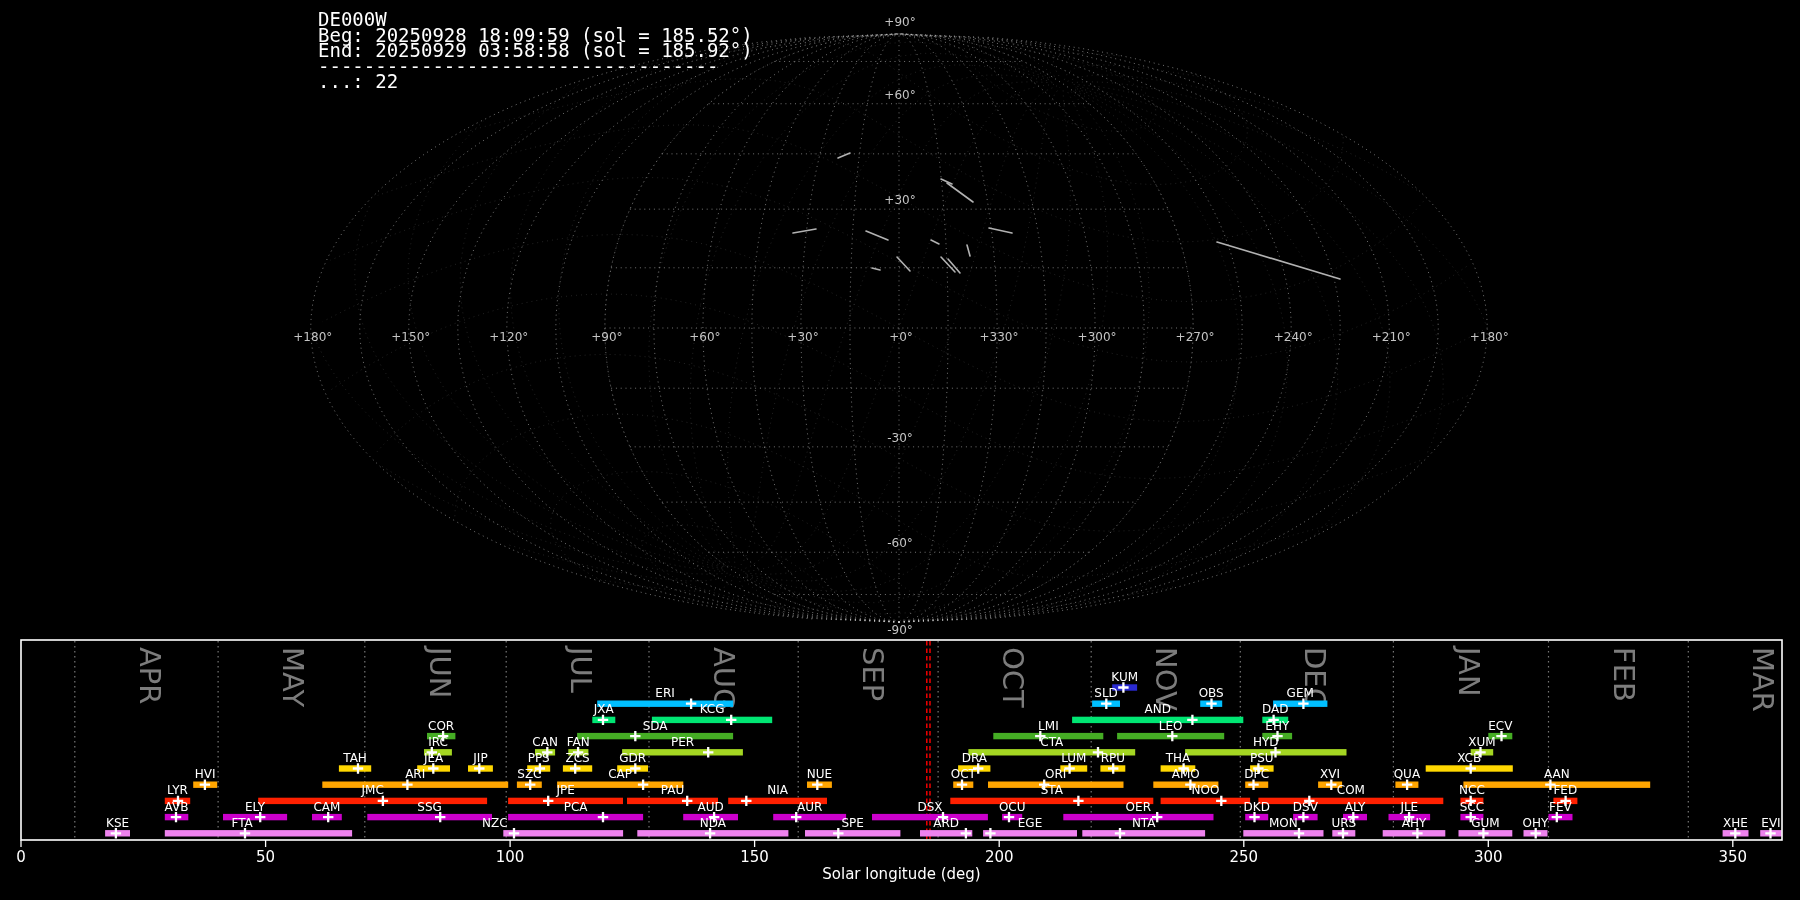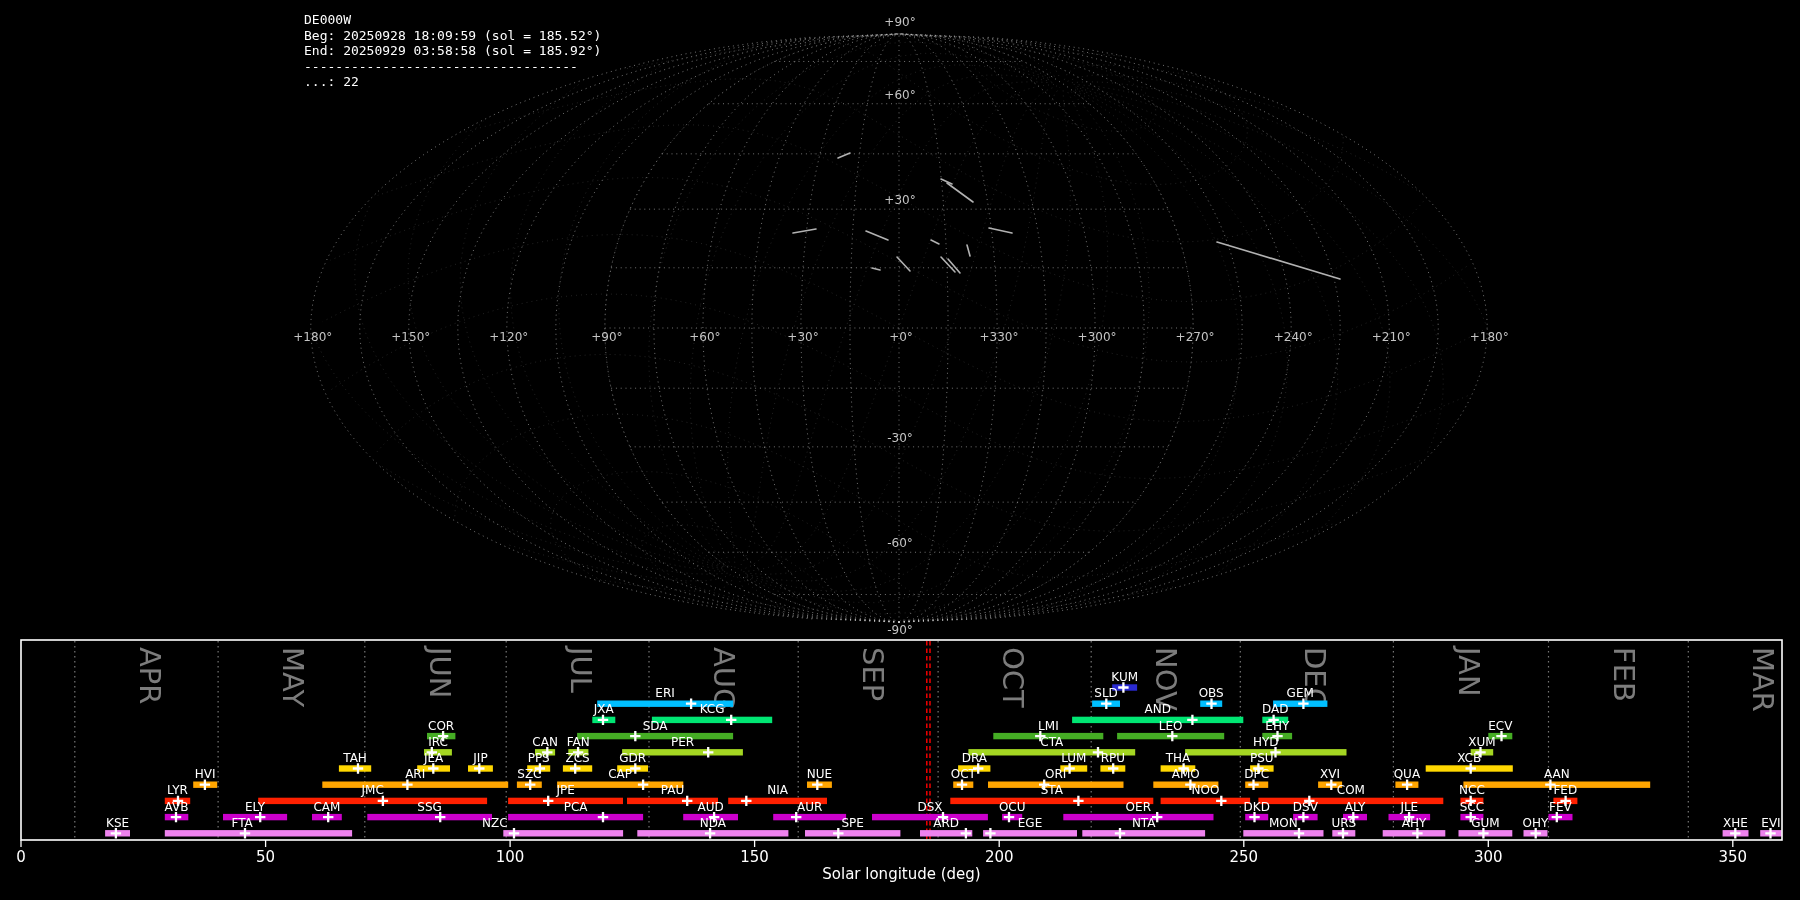--- a/index.html
+++ b/index.html
@@ -1,19 +1,19 @@
 <!DOCTYPE html>
 <html><head>
 <meta charset="utf-8">
 <style>
   html,body{margin:0;padding:0;background:#000;width:1800px;height:900px;overflow:hidden;}
   #stage{position:relative;width:1800px;height:900px;background:#000;
          font-family:"DejaVu Sans",sans-serif;}
-  #header-block{position:absolute;left:304px;top:12px;color:#fff;
-    font-family:"DejaVu Sans Mono",monospace;font-size:13px;line-height:15.5px;
+  #header-block{position:absolute;left:318px;top:12px;color:#fff;
+    font-family:"DejaVu Sans Mono",monospace;font-size:19px;line-height:15.5px;
     white-space:pre;}
   svg{position:absolute;left:0;top:0;}
   text{font-family:"DejaVu Sans",sans-serif;}
 </style>
 </head>
 <body>
 
 <div id="stage">
   <div id="header-block"><span>DE000W</span>
 <span>Beg: 20250928 18:09:59 (sol = 185.52°)</span>

